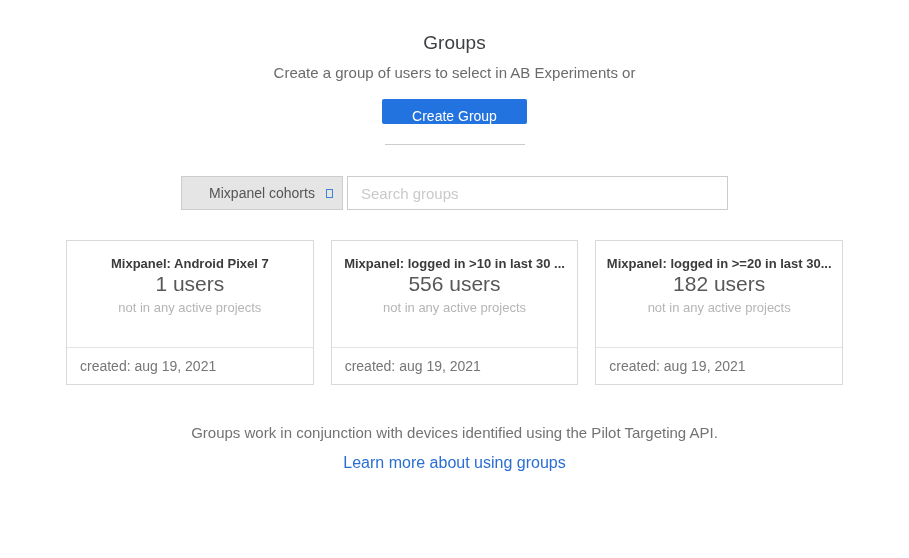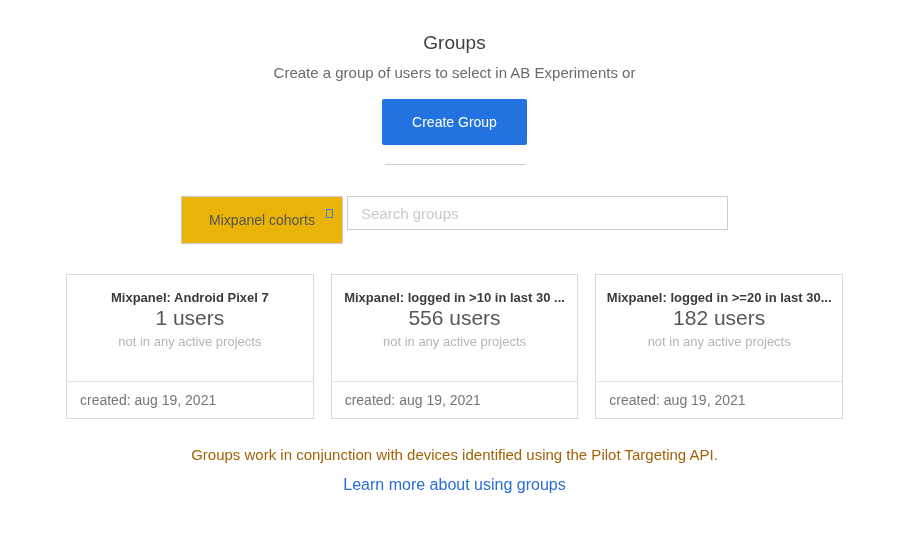--- a/index.html
+++ b/index.html
@@ -18,40 +18,40 @@
   }
   .page-subtitle {
     margin-top: 5px;
     font-size: 15px; color: #6b6b6b; line-height: 20px;
   }
   .create-button {
     margin-top: 16px;
     display: inline-block;
     background: #2273df; color: #ffffff;
     border: none; border-radius: 2px;
-    font-size: 14px; line-height: 34px; height: 46px;
+    font-size: 14px; line-height: 34px; height: 25px;
     padding: 0 30px; cursor: pointer;
     font-family: inherit;
   }
   .header-divider {
     width: 140px; margin: 19px auto 0;
     border: none; border-top: 1px solid #cccccc;
   }
 
   .filter-row {
     margin-top: 31px;
     display: flex; justify-content: center; align-items: stretch;
   }
   .cohort-dropdown {
     position: relative;
-    width: 162px; height: 48px;
+    width: 162px; height: 34px;
     border: 1px solid #cccccc;
     display: flex; align-items: center; justify-content: center;
     font-size: 14px; color: #555555;
-    cursor: pointer; background: #eab308;
+    cursor: pointer; background: #e5e5e5;
   }
   .cohort-dropdown .tofu-box {
     position: absolute; right: 9px; top: 12px;
     width: 7px; height: 9px;
     border: 1px solid #3b82d8;
   }
   .search-input {
     width: 381px; height: 34px;
     margin-left: 4px;
     border: 1px solid #cccccc;
@@ -90,22 +90,22 @@
     font-size: 13px; color: #b5b5b5; line-height: 17px;
   }
   .card-footer {
     border-top: 1px solid #e3e3e3;
     text-align: left;
     padding: 9px 13px;
     font-size: 14px; color: #767676; line-height: 18px;
   }
 
   .footer-info {
-    margin-top: 26px;
-    font-size: 15px; color: #a16207; line-height: 19px;
+    margin-top: 38px;
+    font-size: 15px; color: #737373; line-height: 19px;
   }
   .footer-link {
     display: inline-block;
     margin-top: 11px;
     font-size: 16px; color: #2b6ed3;
     text-decoration: none; cursor: pointer; line-height: 20px;
   }
 </style>
 </head>
 <body>

